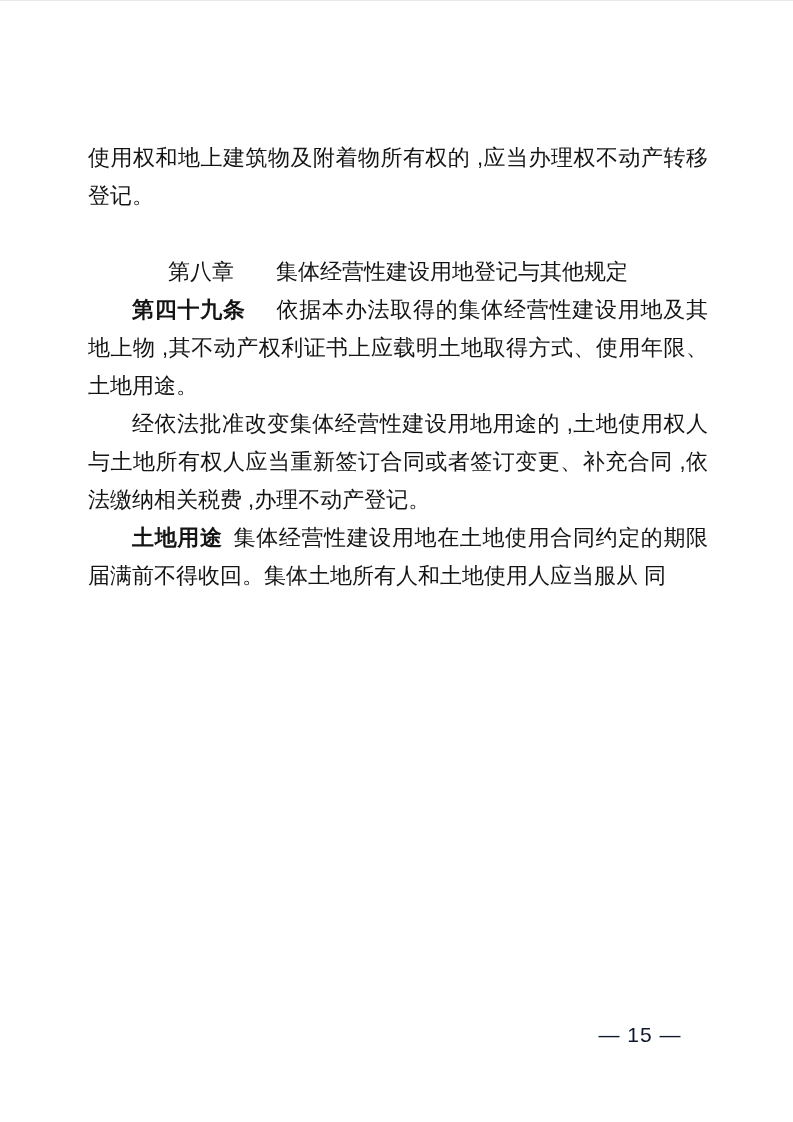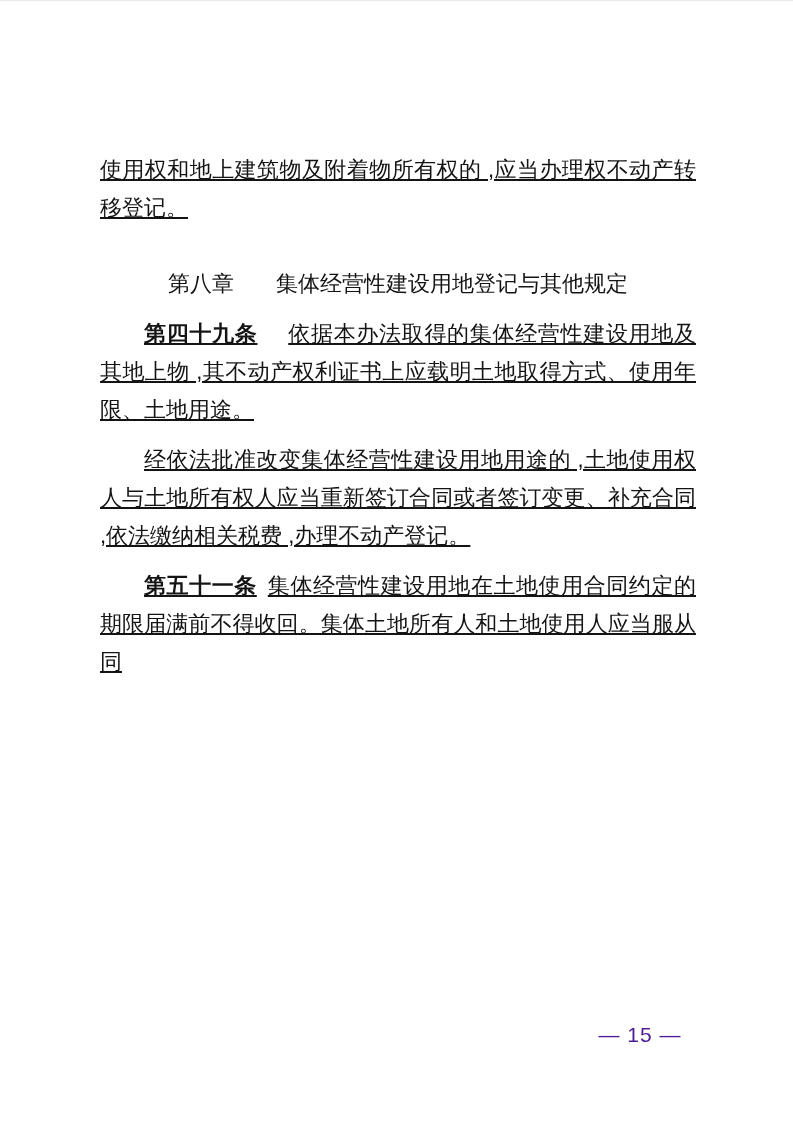--- a/index.html
+++ b/index.html
@@ -17,60 +17,60 @@
   .content {
     position: absolute;
     left: 88px;
     top: 138px;
     width: 620px;
     font-size: 22px;
     line-height: 38px;
     text-align: justify;
     text-align-last: left;
   }
-  .para { margin: 12px; text-decoration: underline; }
+  .para { margin: 0; }
   .indent { text-indent: 2em; }
   .art-num { font-weight: 700; margin-right: 1.4em; }
   .art-num.wide { margin-right: 1.9em; }
   .art-num.tight { margin-right: 0.5em; }
   .chapter {
     margin-top: 38px;
     text-align: right;
     text-align-last: center;
     white-space: nowrap;
   }
   .ch-num { margin-right: 1.9em; }
   .page-number {
     position: absolute;
     top: 1022px;
     left: 560px;
     width: 160px;
     text-align: center;
     font-size: 21px;
     letter-spacing: 1px;
-    color: #4c1d95;
+    color: #0f172a;
   }
 </style>
 </head>
 <body>
 
 <div class="page">
 
   <main class="content">
 
     <p class="para">使用权和地上建筑物及附着物所有权的 ,应当办理权不动产转移登记。</p>
 
 
     <div class="chapter"><span class="ch-num">第八章</span><span>集体经营性建设用地登记与其他规定</span></div>
 
 
     <p class="para indent"><b class="art-num">第四十九条</b><span>依据本办法取得的集体经营性建设用地及其地上物 ,其不动产权利证书上应载明土地取得方式、使用年限、土地用途。</span></p>
 
     <p class="para indent">经依法批准改变集体经营性建设用地用途的 ,土地使用权人与土地所有权人应当重新签订合同或者签订变更、补充合同 ,依法缴纳相关税费 ,办理不动产登记。</p>
 
 
-    <p class="para indent"><b class="art-num tight">第五十一条</b><span>集体经营性建设用地在土地使用合同约定的期限届满前不得收回。集体土地所有人和土地使用人应当服从 同</span></p>
+    <p class="para indent"><b class="art-num tight">土地用途</b><span>集体经营性建设用地在土地使用合同约定的期限届满前不得收回。集体土地所有人和土地使用人应当服从 同</span></p>
 
   </main>
 
   <div class="page-number">— 15 —</div>
 
 </div>
 
 </body></html>

